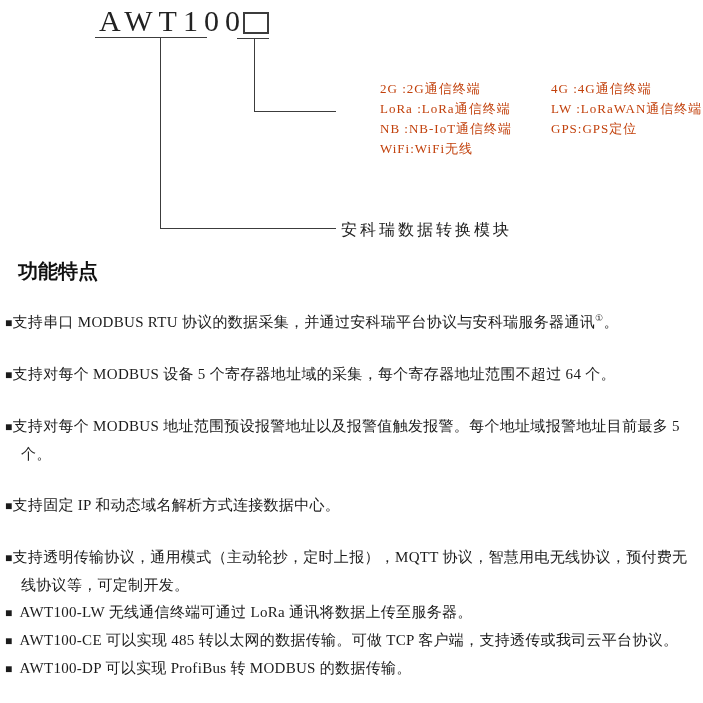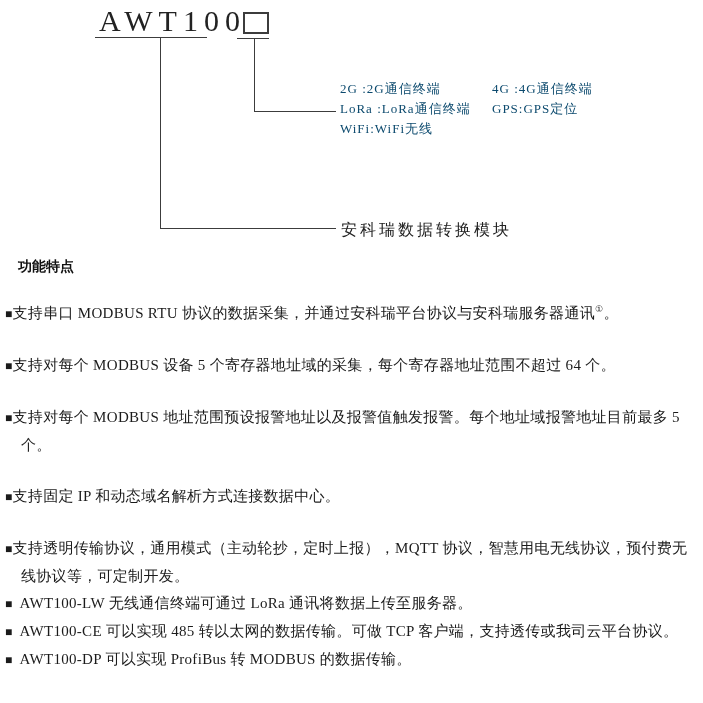--- a/index.html
+++ b/index.html
@@ -24,36 +24,37 @@
   .line{position:absolute;background:#3c3c3c;}
   .u-title{left:95px;top:37px;width:112px;height:1px;}
   .u-box{left:237px;top:38px;width:32px;height:1px;}
   .v1{left:160px;top:38px;width:1px;height:190px;}
   .h1{left:160px;top:228px;width:176px;height:1px;}
   .v2{left:254px;top:39px;width:1px;height:72px;}
   .h2line{left:254px;top:111px;width:82px;height:1px;}
 
   .variants-left,.variants-right{
     position:absolute;top:79px;
-    font-size:13px;line-height:20px;letter-spacing:1px;color:#0c4a6e;
+    font-size:13px;line-height:20px;letter-spacing:1px;color:#c2410c;
     font-family:"Liberation Serif","DejaVu Serif",serif;
+    margin-left:40px;
   }
   .variants-left{left:340px;}
-  .variants-right{left:492px;}
+  .variants-right{left:511px;}
   .module-label{
     position:absolute;left:341px;top:220px;
     font-size:16px;letter-spacing:3px;color:#222;
   }
 
   
   .features{position:absolute;left:0;top:256px;width:703px;padding:0;}
   .features h2{
     margin:2px 0 14px 18px;
     font-family:"Liberation Sans","DejaVu Sans",sans-serif;
-    font-size:14px;font-weight:bold;color:#111;
+    font-size:20px;font-weight:bold;color:#111;
   }
   #feature-list{padding-left:5px;padding-right:3px;}
   .fi{
     font-size:15px;line-height:27px;color:#1b1b1b;
     letter-spacing:0.3px;
   }
   .fi.hang{padding-left:16px;text-indent:-16px;margin-top:24px;}
   .fi .mk{font-size:12px;}
   .fi:not(.hang) .mk{margin-right:7px;}
   .fi sup{font-size:9px;line-height:0;}
@@ -70,24 +71,26 @@
     <div class="line u-title"></div>
     <div class="line u-box"></div>
     <div class="line v1"></div>
     <div class="line h1"></div>
     <div class="line v2"></div>
     <div class="line h2line"></div>
 
     <div class="variants-left" id="variants-left">
         <div>2G :2G通信终端</div>
         <div>LoRa :LoRa通信终端</div>
+        <div>NB :NB-IoT通信终端</div>
         <div>WiFi:WiFi无线</div>
       </div>
     <div class="variants-right" id="variants-right">
         <div>4G :4G通信终端</div>
+        <div>LW :LoRaWAN通信终端</div>
         <div>GPS:GPS定位</div>
       </div>
 
     <div class="module-label">安科瑞数据转换模块</div>
   </div>
 
   <div class="features">
     <h2>功能特点</h2>
     <div id="feature-list">
         <div class="fi hang"><span class="mk">■</span>支持串口 MODBUS RTU 协议的数据采集，并通过安科瑞平台协议与安科瑞服务器通讯<sup>①</sup>。</div>

